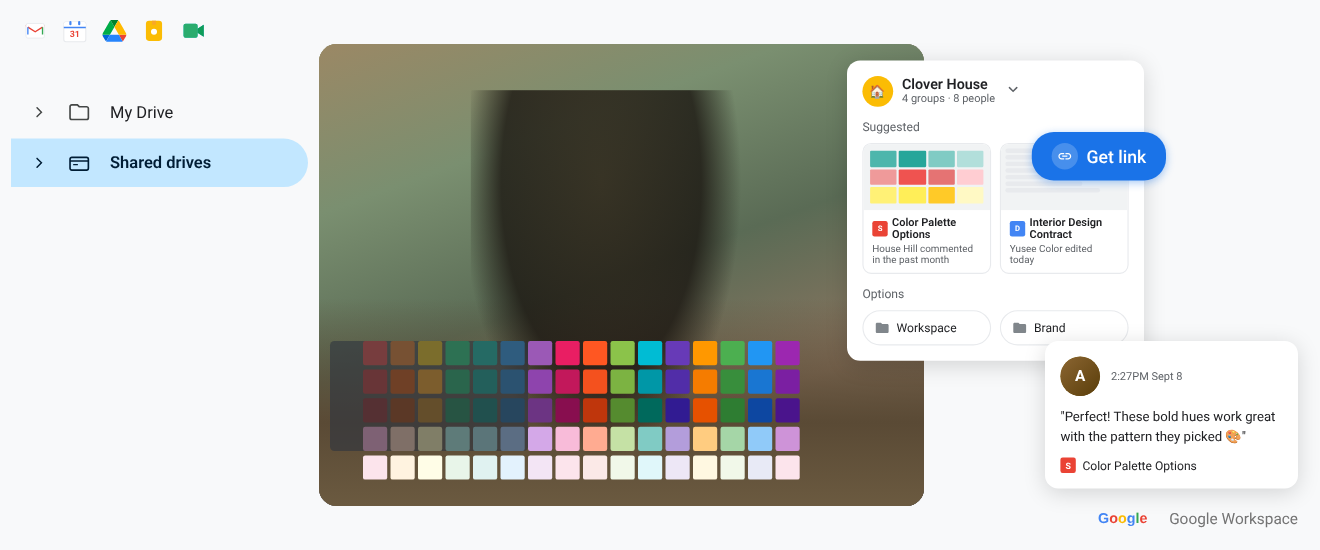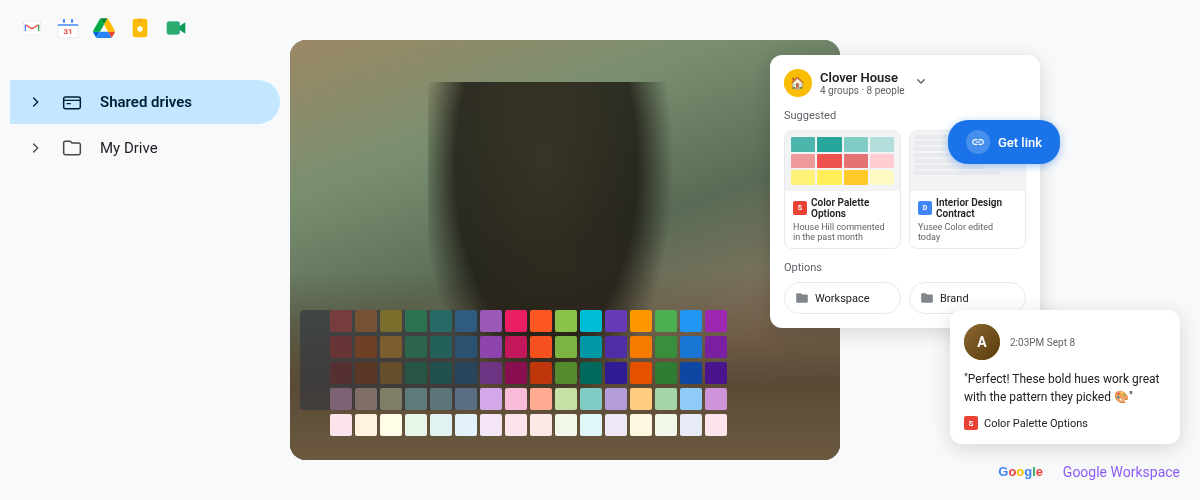--- a/index.html
+++ b/index.html
@@ -284,21 +284,21 @@
       top: 120px;
       display: flex;
       align-items: center;
       gap: 8px;
       background: #1a73e8;
       color: white;
       border: none;
       border-radius: 20px;
       padding: 10px 18px;
       cursor: pointer;
-      font-size: 13px;
+      font-size: 16px;
       font-weight: 500;
       z-index: 25;
       box-shadow: 0 2px 8px rgba(26,115,232,0.4);
     }
 
     .get-link-icon {
       width: 24px;
       height: 24px;
       background: rgba(255,255,255,0.2);
       border-radius: 50%;
@@ -478,49 +478,49 @@
       <path d="M16 10l6-4v12l-6-4V10z" fill="#0097A7"></path>
       <rect x="2" y="5" width="14" height="14" rx="2" fill="#34A853" opacity="0.8"></rect>
       <path d="M16 10l6-4v12l-6-4z" fill="#0F9D58"></path>
     </svg>
   </div>
 </div>
 
 <div class="sidebar">
 
 
+
+  <div class="nav-item">
+    <span class="chevron">
+      <svg width="16" height="16" viewBox="0 0 24 24">
+          <path d="M10 6l6 6-6 6" stroke="#444746" stroke-width="2" fill="none" stroke-linecap="round"></path>
+        </svg>
+    </span>
+    <span class="nav-icon">
+      <svg width="20" height="20" viewBox="0 0 24 24">
+        <path d="M10 4H4c-1.1 0-2 .9-2 2v12c0 1.1.9 2 2 2h16c1.1 0 2-.9 2-2V8c0-1.1-.9-2-2-2h-8l-2-2z" fill="none" stroke="#444746" stroke-width="1.8"></path>
+      </svg>
+    </span>
+    <span>My Drive</span>
+  </div>
 
   <div class="nav-item active">
     <span class="chevron">
       <svg width="16" height="16" viewBox="0 0 24 24">
           <path d="M10 6l6 6-6 6" stroke="#001d35" stroke-width="2" fill="none" stroke-linecap="round"></path>
         </svg>
     </span>
     <span class="nav-icon">
       <svg width="20" height="20" viewBox="0 0 24 24">
         <rect x="2" y="6" width="20" height="14" rx="2" fill="none" stroke="#001d35" stroke-width="1.8"></rect>
         <path d="M2 10h20" stroke="#001d35" stroke-width="1.5"></path>
         <path d="M6 14h4" stroke="#001d35" stroke-width="1.5" stroke-linecap="round"></path>
       </svg>
     </span>
     <span>Shared drives</span>
-  </div>
-
-  <div class="nav-item">
-    <span class="chevron">
-      <svg width="16" height="16" viewBox="0 0 24 24">
-          <path d="M10 6l6 6-6 6" stroke="#444746" stroke-width="2" fill="none" stroke-linecap="round"></path>
-        </svg>
-    </span>
-    <span class="nav-icon">
-      <svg width="20" height="20" viewBox="0 0 24 24">
-        <path d="M10 4H4c-1.1 0-2 .9-2 2v12c0 1.1.9 2 2 2h16c1.1 0 2-.9 2-2V8c0-1.1-.9-2-2-2h-8l-2-2z" fill="none" stroke="#444746" stroke-width="1.8"></path>
-      </svg>
-    </span>
-    <span>My Drive</span>
   </div>
 </div>
 
 <div class="main-photo">
   <div class="photo-bg">
 
     <div style="position:absolute;top:0;left:0;right:0;bottom:0;background:linear-gradient(160deg,#9b8865 0%,#7a8f70 25%,#5a6b55 50%,#8b7560 75%,#6b5a45 100%)"></div>
 
     <div style="position:absolute;bottom:0;left:0;right:0;height:45%;background:linear-gradient(0deg,#6b5a40 0%,#5a4a35 40%,transparent 100%)"></div>
 
@@ -726,33 +726,33 @@
   </div>
   <span>Get link</span>
 </div>
 
 <div class="comment-card">
   <div class="comment-header">
     <div class="commenter-avatar">
       <div style="width:36px;height:36px;border-radius:50%;background:linear-gradient(135deg,#8b6532,#5a3e0a);display:flex;align-items:center;justify-content:center;color:white;font-size:14px;font-weight:bold;">A</div>
     </div>
     <div class="commenter-info">
-      <div class="comment-time">2:03PM Sept 8</div>
+      <div class="comment-time">2:27PM Sept 8</div>
     </div>
   </div>
   <div class="comment-text">"Perfect! These bold hues work great with the pattern they picked 🎨"</div>
   <div class="comment-file-ref">
     <div style="background:#ea4335;width:14px;height:14px;border-radius:2px;display:flex;align-items:center;justify-content:center;flex-shrink:0;">
       <span style="color:white;font-size:8px;font-weight:bold;">S</span>
     </div>
     <span>Color Palette Options</span>
   </div>
 </div>
 
 <div class="gws-logo">
   <svg width="60" height="20" viewBox="0 0 230 80">
 
     <text x="0" y="55" font-family="Arial" font-size="52" font-weight="bold">
       <tspan fill="#4285F4">G</tspan><tspan fill="#EA4335">o</tspan><tspan fill="#FBBC05">o</tspan><tspan fill="#4285F4">g</tspan><tspan fill="#34A853">l</tspan><tspan fill="#EA4335">e</tspan>
     </text>
   </svg>
-  <span class="gws-logo-text" style="color:#8b5cf6;font-size:14px;margin-left:2px;">Google Workspace</span>
+  <span class="gws-logo-text" style="color:#737373;font-size:14px;margin-left:2px;">Google Workspace</span>
 </div>
 
 </body></html>

